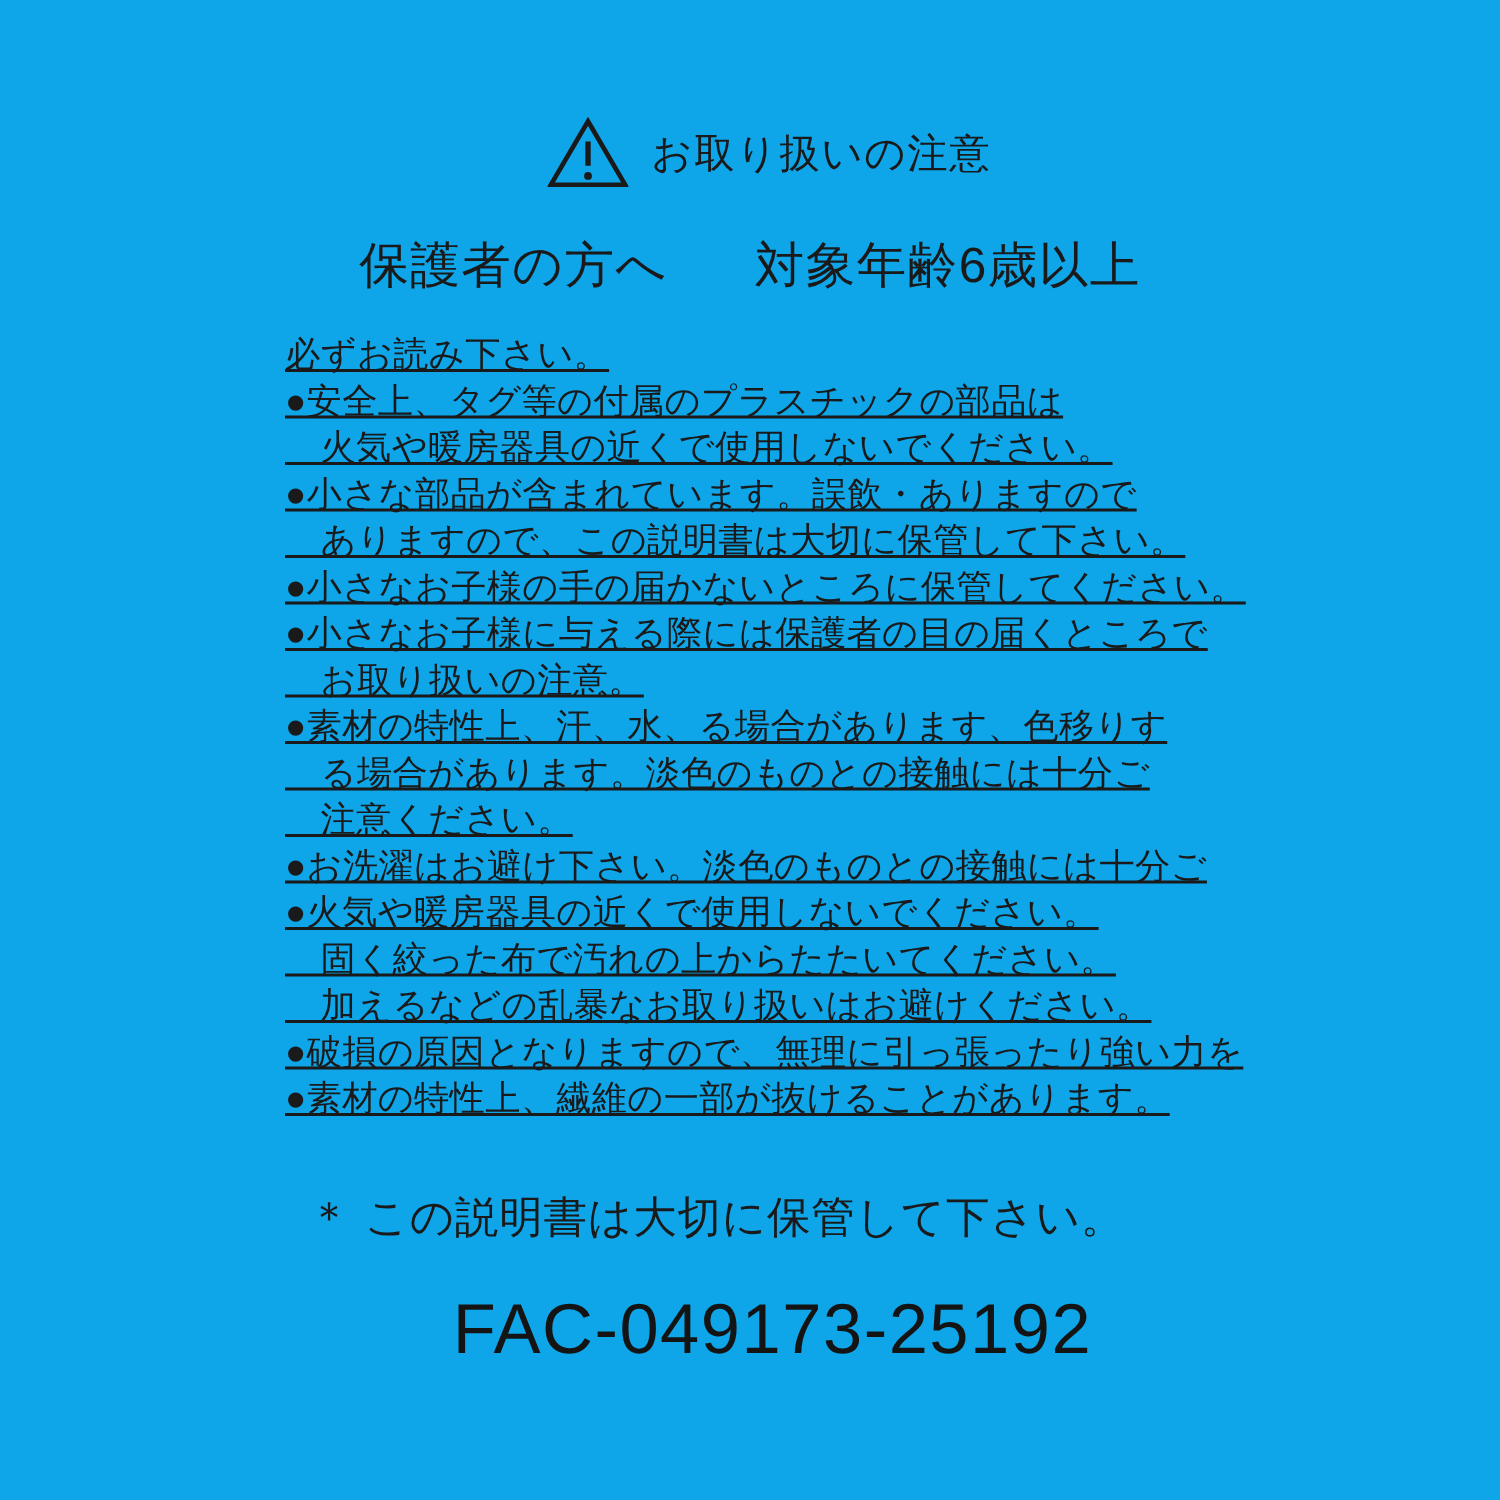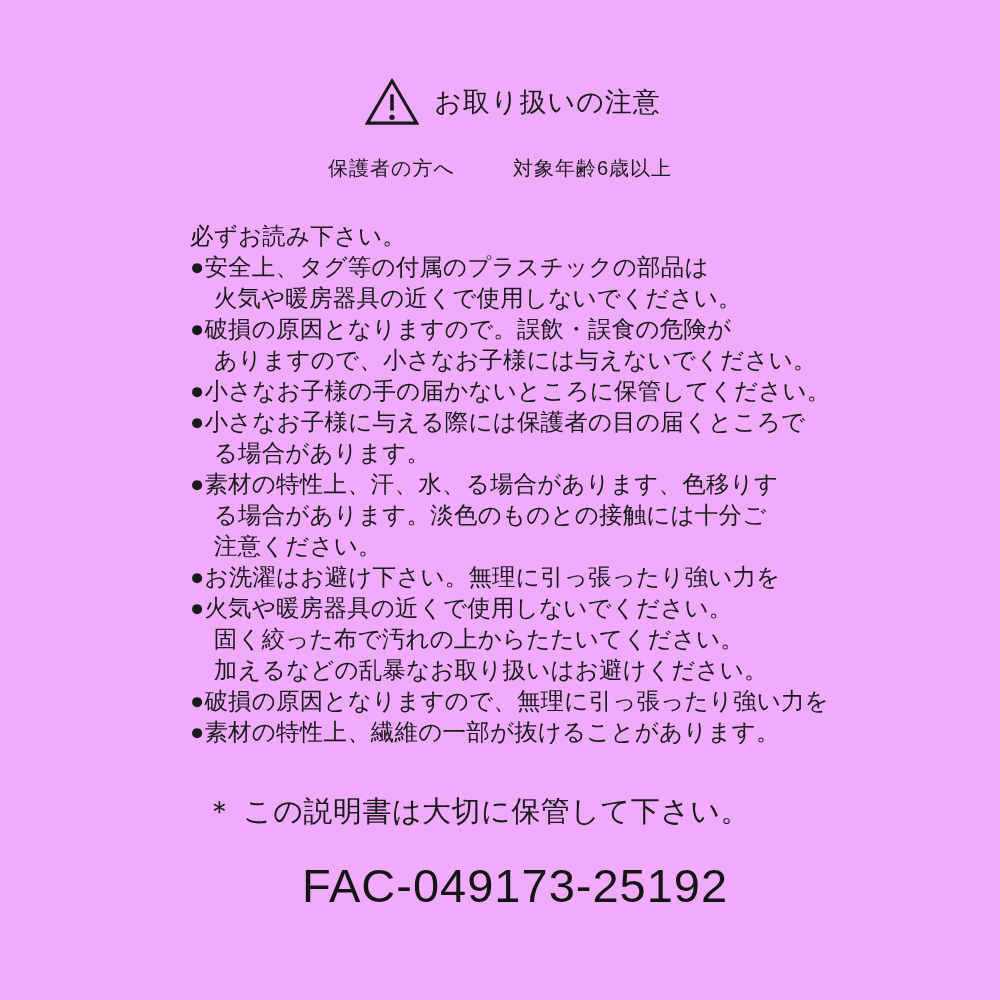--- a/index.html
+++ b/index.html
@@ -4,21 +4,21 @@
 <style>
   html, body {
     margin: 0;
     padding: 0;
     background: #ffffff;
   }
   .page {
     position: relative;
     width: 1000px;
     height: 1000px;
-    background: #f0abfc;
+    background: #0ea5e9;
     font-family: "Liberation Sans", "DejaVu Sans", sans-serif;
     color: #1a1a1a;
     overflow: hidden;
   }
   .header-title {
     position: absolute;
     top: 78px;
     left: 0;
     width: 100%;
     display: flex;
@@ -37,33 +37,34 @@
     white-space: pre;
   }
   .subheader {
     position: absolute;
     top: 155px;
     left: 0;
     width: 100%;
     display: flex;
     justify-content: center;
     gap: 58px;
-    font-size: 20px;
+    font-size: 33px;
     font-weight: 500;
     letter-spacing: 1px;
     white-space: pre;
   }
   .body-block {
     position: absolute;
     top: 221px;
     left: 190px;
     width: 640px;
     font-size: 23.5px;
     line-height: 31px;
     letter-spacing: 0.2px;
+    text-decoration: underline;
   }
   .body-block .line {
     white-space: pre;
   }
   .keep-note {
     position: absolute;
     top: 792px;
     left: 205px;
     font-size: 29px;
     letter-spacing: 0.5px;
@@ -104,37 +105,37 @@
   </div>
 
   <div class="body-block">
 
       <div class="line">必ずお読み下さい。</div>
 
       <div class="line">●安全上、タグ等の付属のプラスチックの部品は</div>
 
       <div class="line">　火気や暖房器具の近くで使用しないでください。</div>
 
-      <div class="line">●破損の原因となりますので。誤飲・誤食の危険が</div>
+      <div class="line">●小さな部品が含まれています。誤飲・ありますので</div>
 
-      <div class="line">　ありますので、小さなお子様には与えないでください。</div>
+      <div class="line">　ありますので、この説明書は大切に保管して下さい。</div>
 
       <div class="line">●小さなお子様の手の届かないところに保管してください。</div>
 
       <div class="line">●小さなお子様に与える際には保護者の目の届くところで</div>
 
-      <div class="line">　る場合があります。</div>
+      <div class="line">　お取り扱いの注意。</div>
 
       <div class="line">●素材の特性上、汗、水、る場合があります、色移りす</div>
 
       <div class="line">　る場合があります。淡色のものとの接触には十分ご</div>
 
       <div class="line">　注意ください。</div>
 
-      <div class="line">●お洗濯はお避け下さい。無理に引っ張ったり強い力を</div>
+      <div class="line">●お洗濯はお避け下さい。淡色のものとの接触には十分ご</div>
 
       <div class="line">●火気や暖房器具の近くで使用しないでください。</div>
 
       <div class="line">　固く絞った布で汚れの上からたたいてください。</div>
 
       <div class="line">　加えるなどの乱暴なお取り扱いはお避けください。</div>
 
       <div class="line">●破損の原因となりますので、無理に引っ張ったり強い力を</div>
 
       <div class="line">●素材の特性上、繊維の一部が抜けることがあります。</div>

